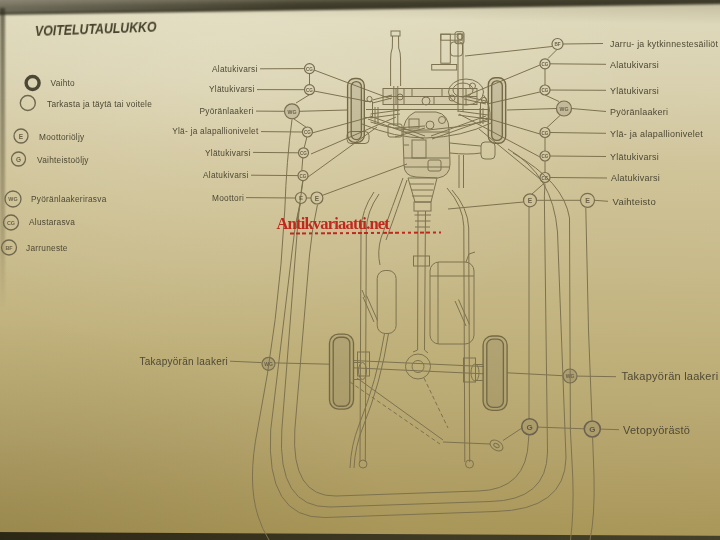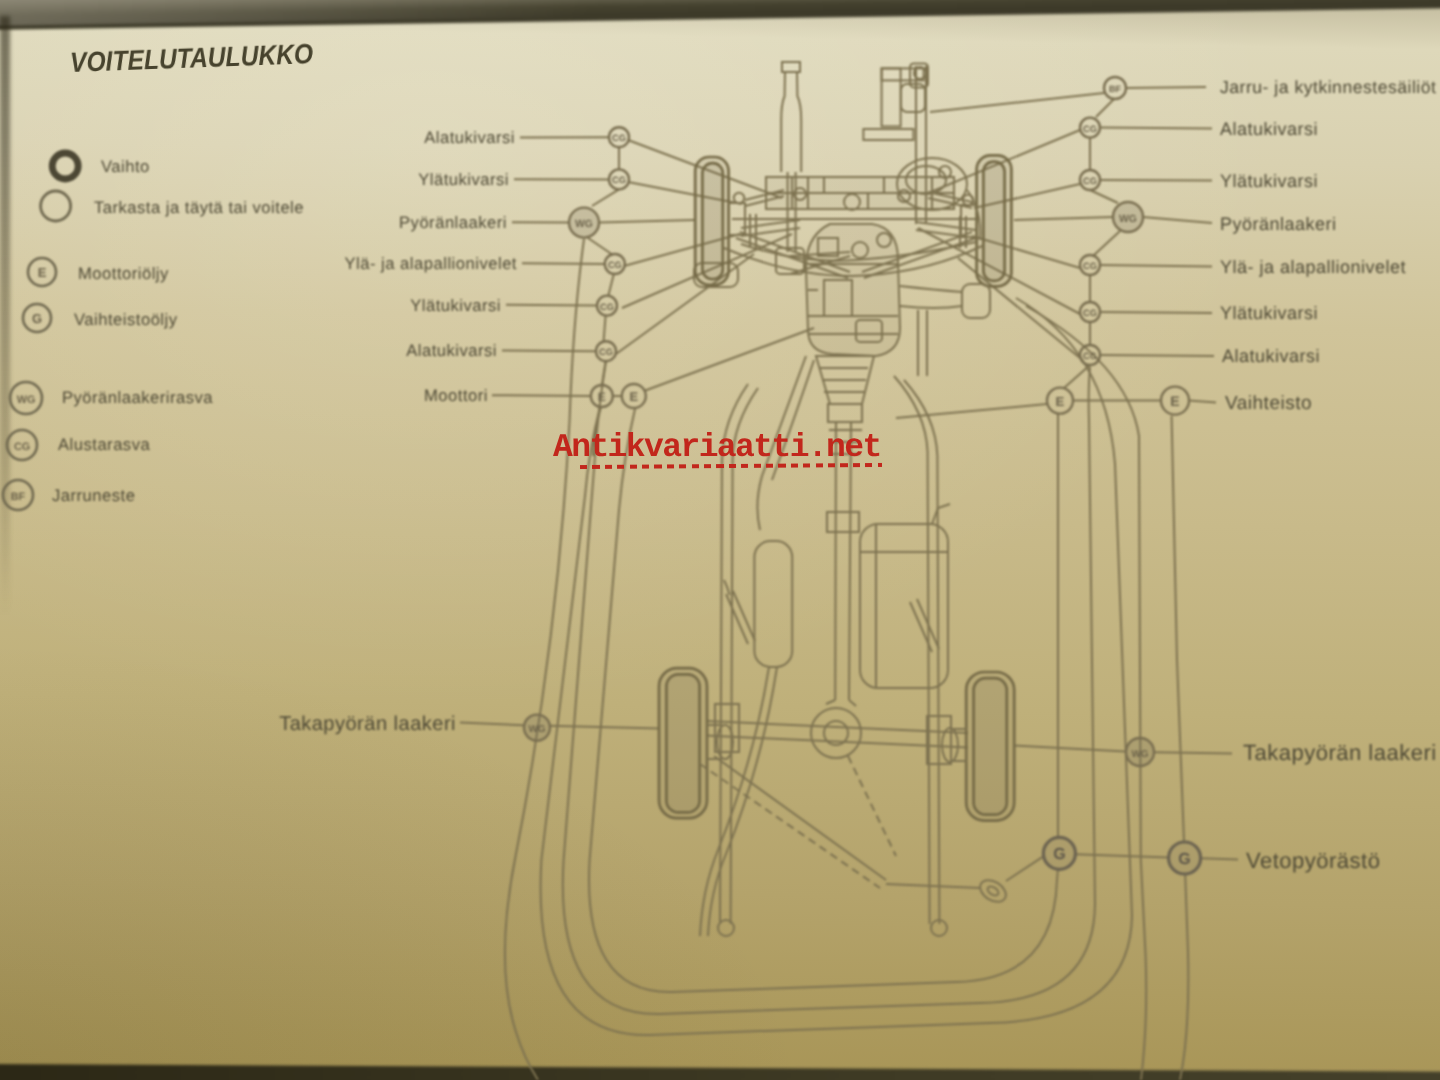--- a/index.html
+++ b/index.html
@@ -15,21 +15,21 @@
  background:linear-gradient(90deg,#2b2715,#3e3a24 60%,#44402a 100%);
  transform:rotate(.3deg);transform-origin:0 0;filter:blur(.7px);}
 #leftedge{position:absolute;left:0;top:8px;width:5px;height:300px;
  background:linear-gradient(180deg,rgba(42,38,22,.6),rgba(60,52,26,.22) 75%,rgba(60,52,26,0));filter:blur(1px);}
 svg{position:absolute;left:0;top:0;filter:blur(.42px);}
 .lab{font-family:"Liberation Sans",sans-serif;font-size:8.3px;fill:#4e4935;letter-spacing:.25px;}
 .sym{font-family:"Liberation Sans",sans-serif;fill:#6b624a;font-weight:bold;}
 #title{position:absolute;left:35px;top:22.5px;font-family:"Liberation Sans",sans-serif;
  font-weight:bold;font-style:italic;font-size:14px;letter-spacing:0;color:#46422d;
  transform:rotate(-2.1deg) scaleX(.88);transform-origin:0 50%;filter:blur(.3px);}
-#wm{position:absolute;left:276.5px;top:214px;font-family:Liberation Mono, monospace;
+#wm{position:absolute;left:276.5px;top:214px;font-family:Liberation Serif, serif;
  font-weight:bold;font-size:16.5px;color:#c2271c;letter-spacing:-.8px;filter:blur(.25px);}
 #wmline{position:absolute;left:290px;top:231.5px;width:151px;height:1.7px;
  background:repeating-linear-gradient(90deg,#c2271c 0 3.6px,rgba(194,39,28,0) 3.6px 6.2px);
  transform:rotate(-.4deg);filter:blur(.25px);}
 </style></head>
 <body>
 <div id="stage">
 <div id="page"></div>
 <div id="topstrip"></div>
 <div id="botstrip"></div>

